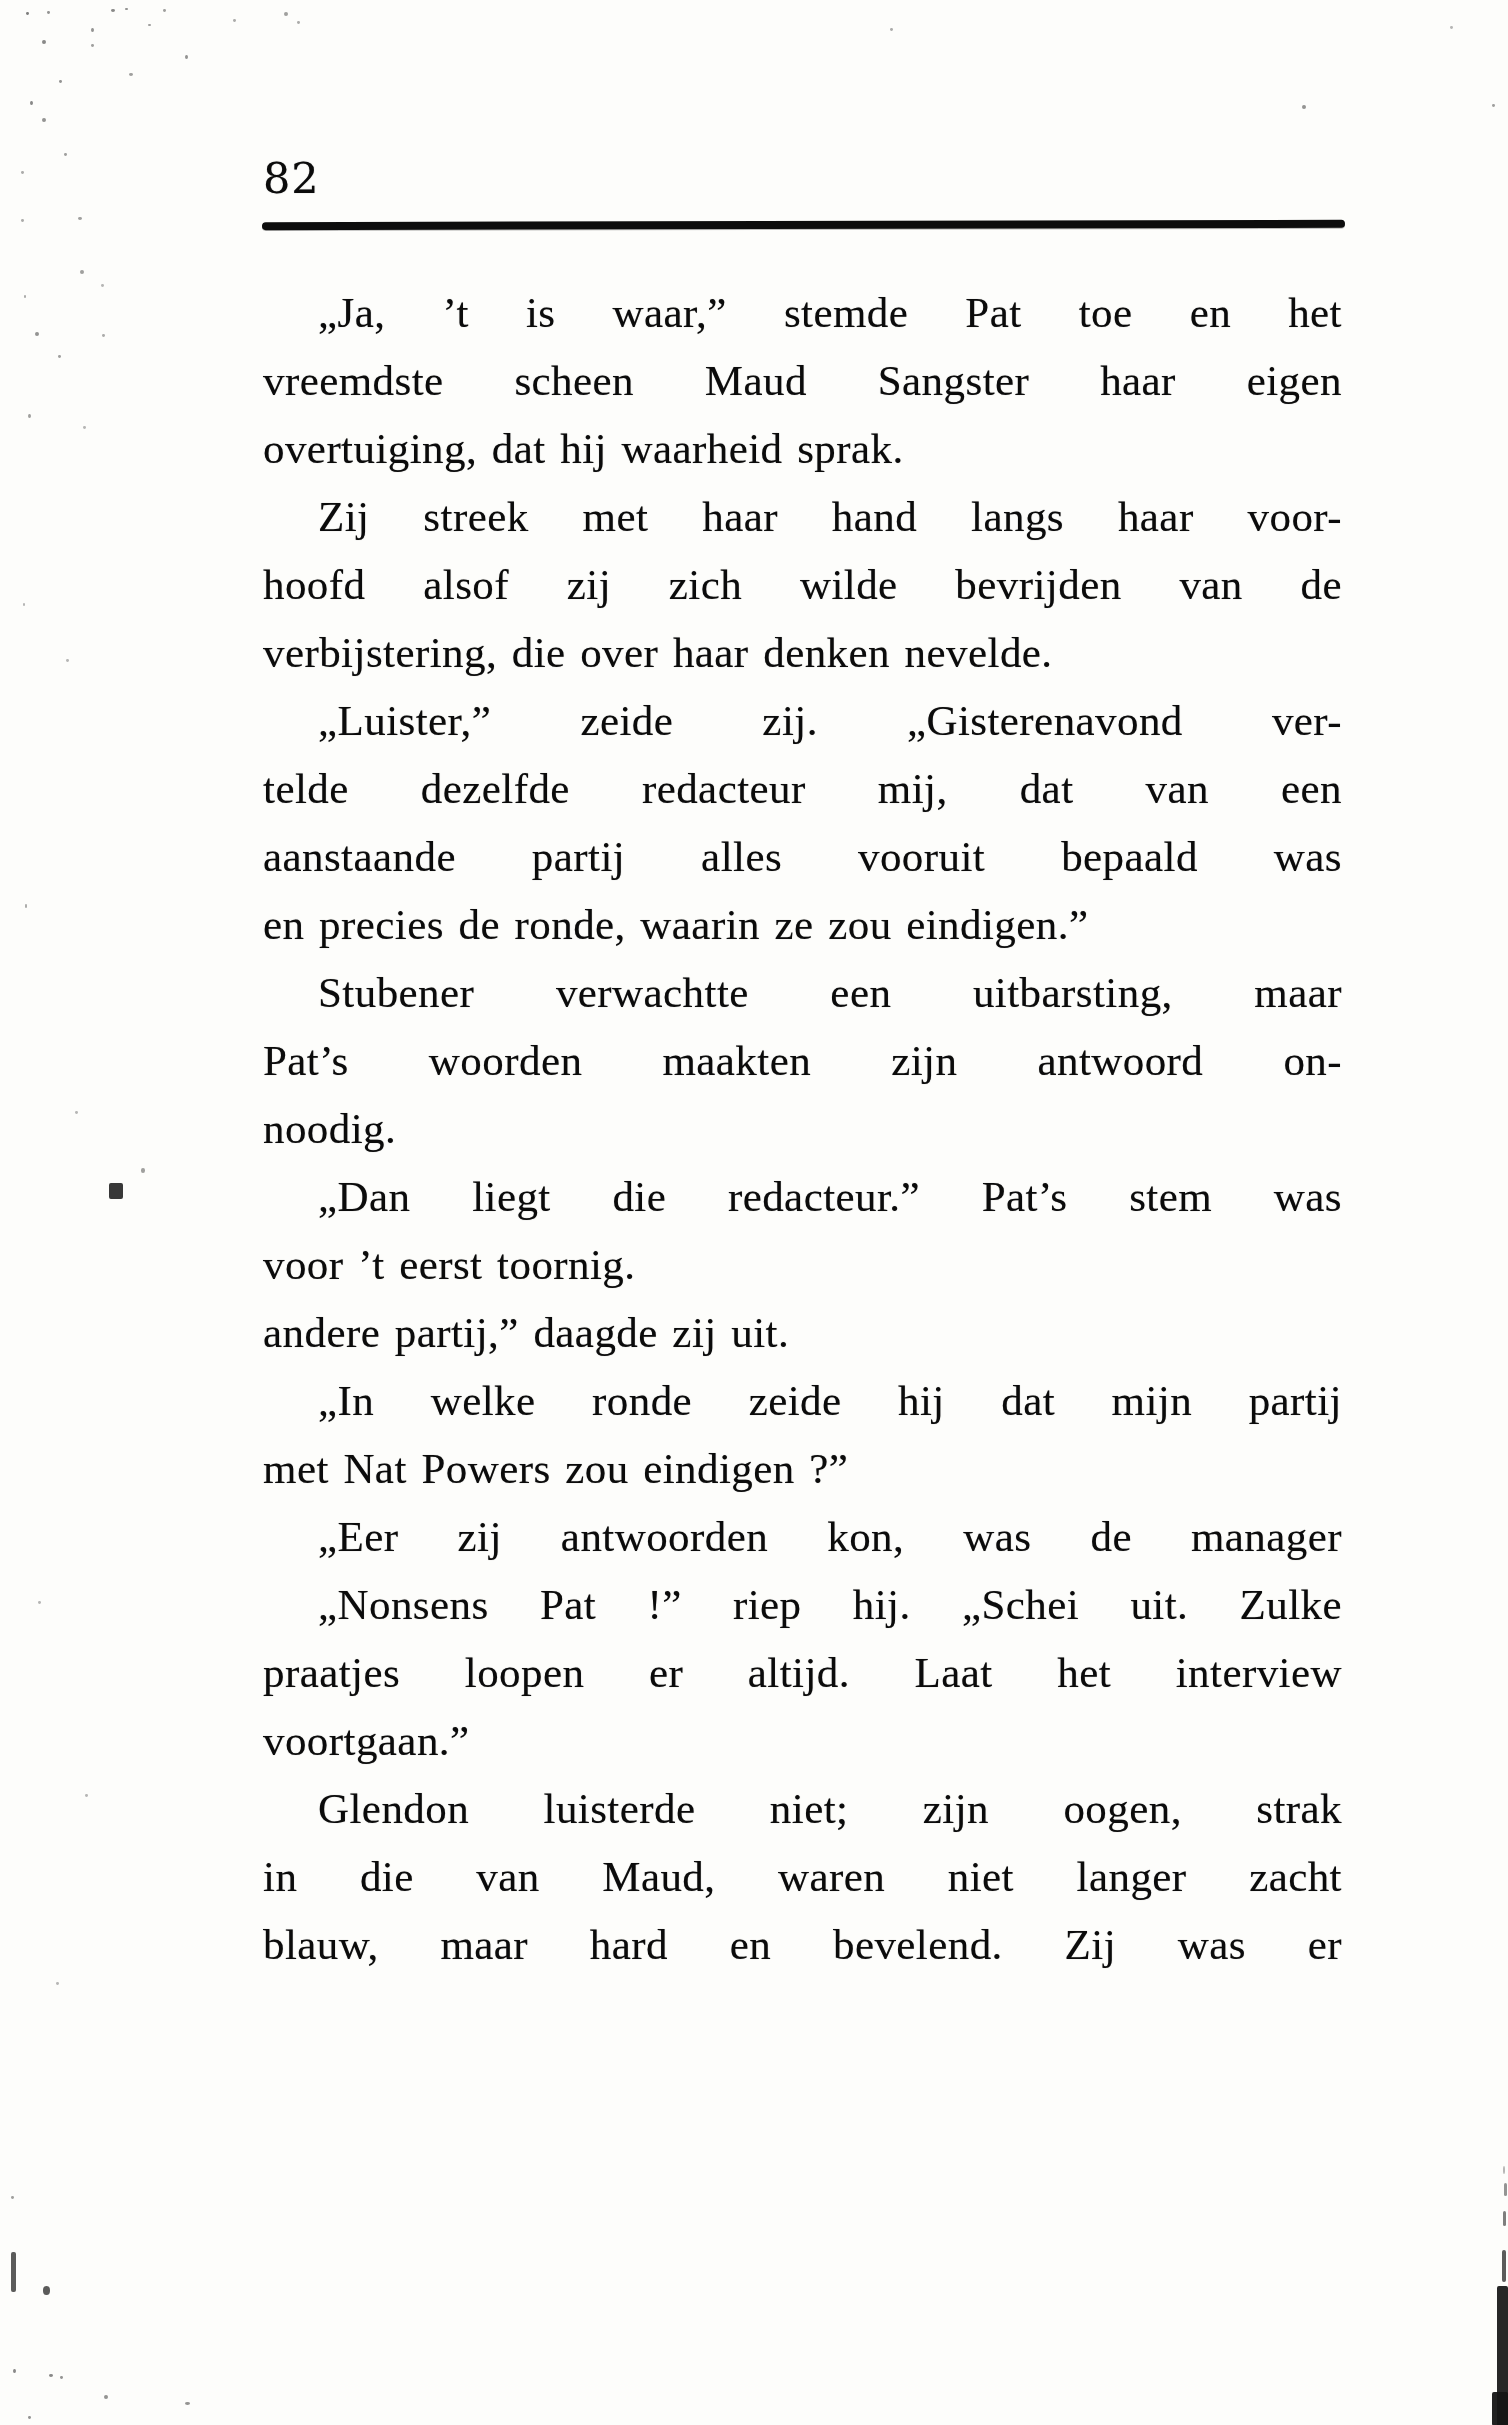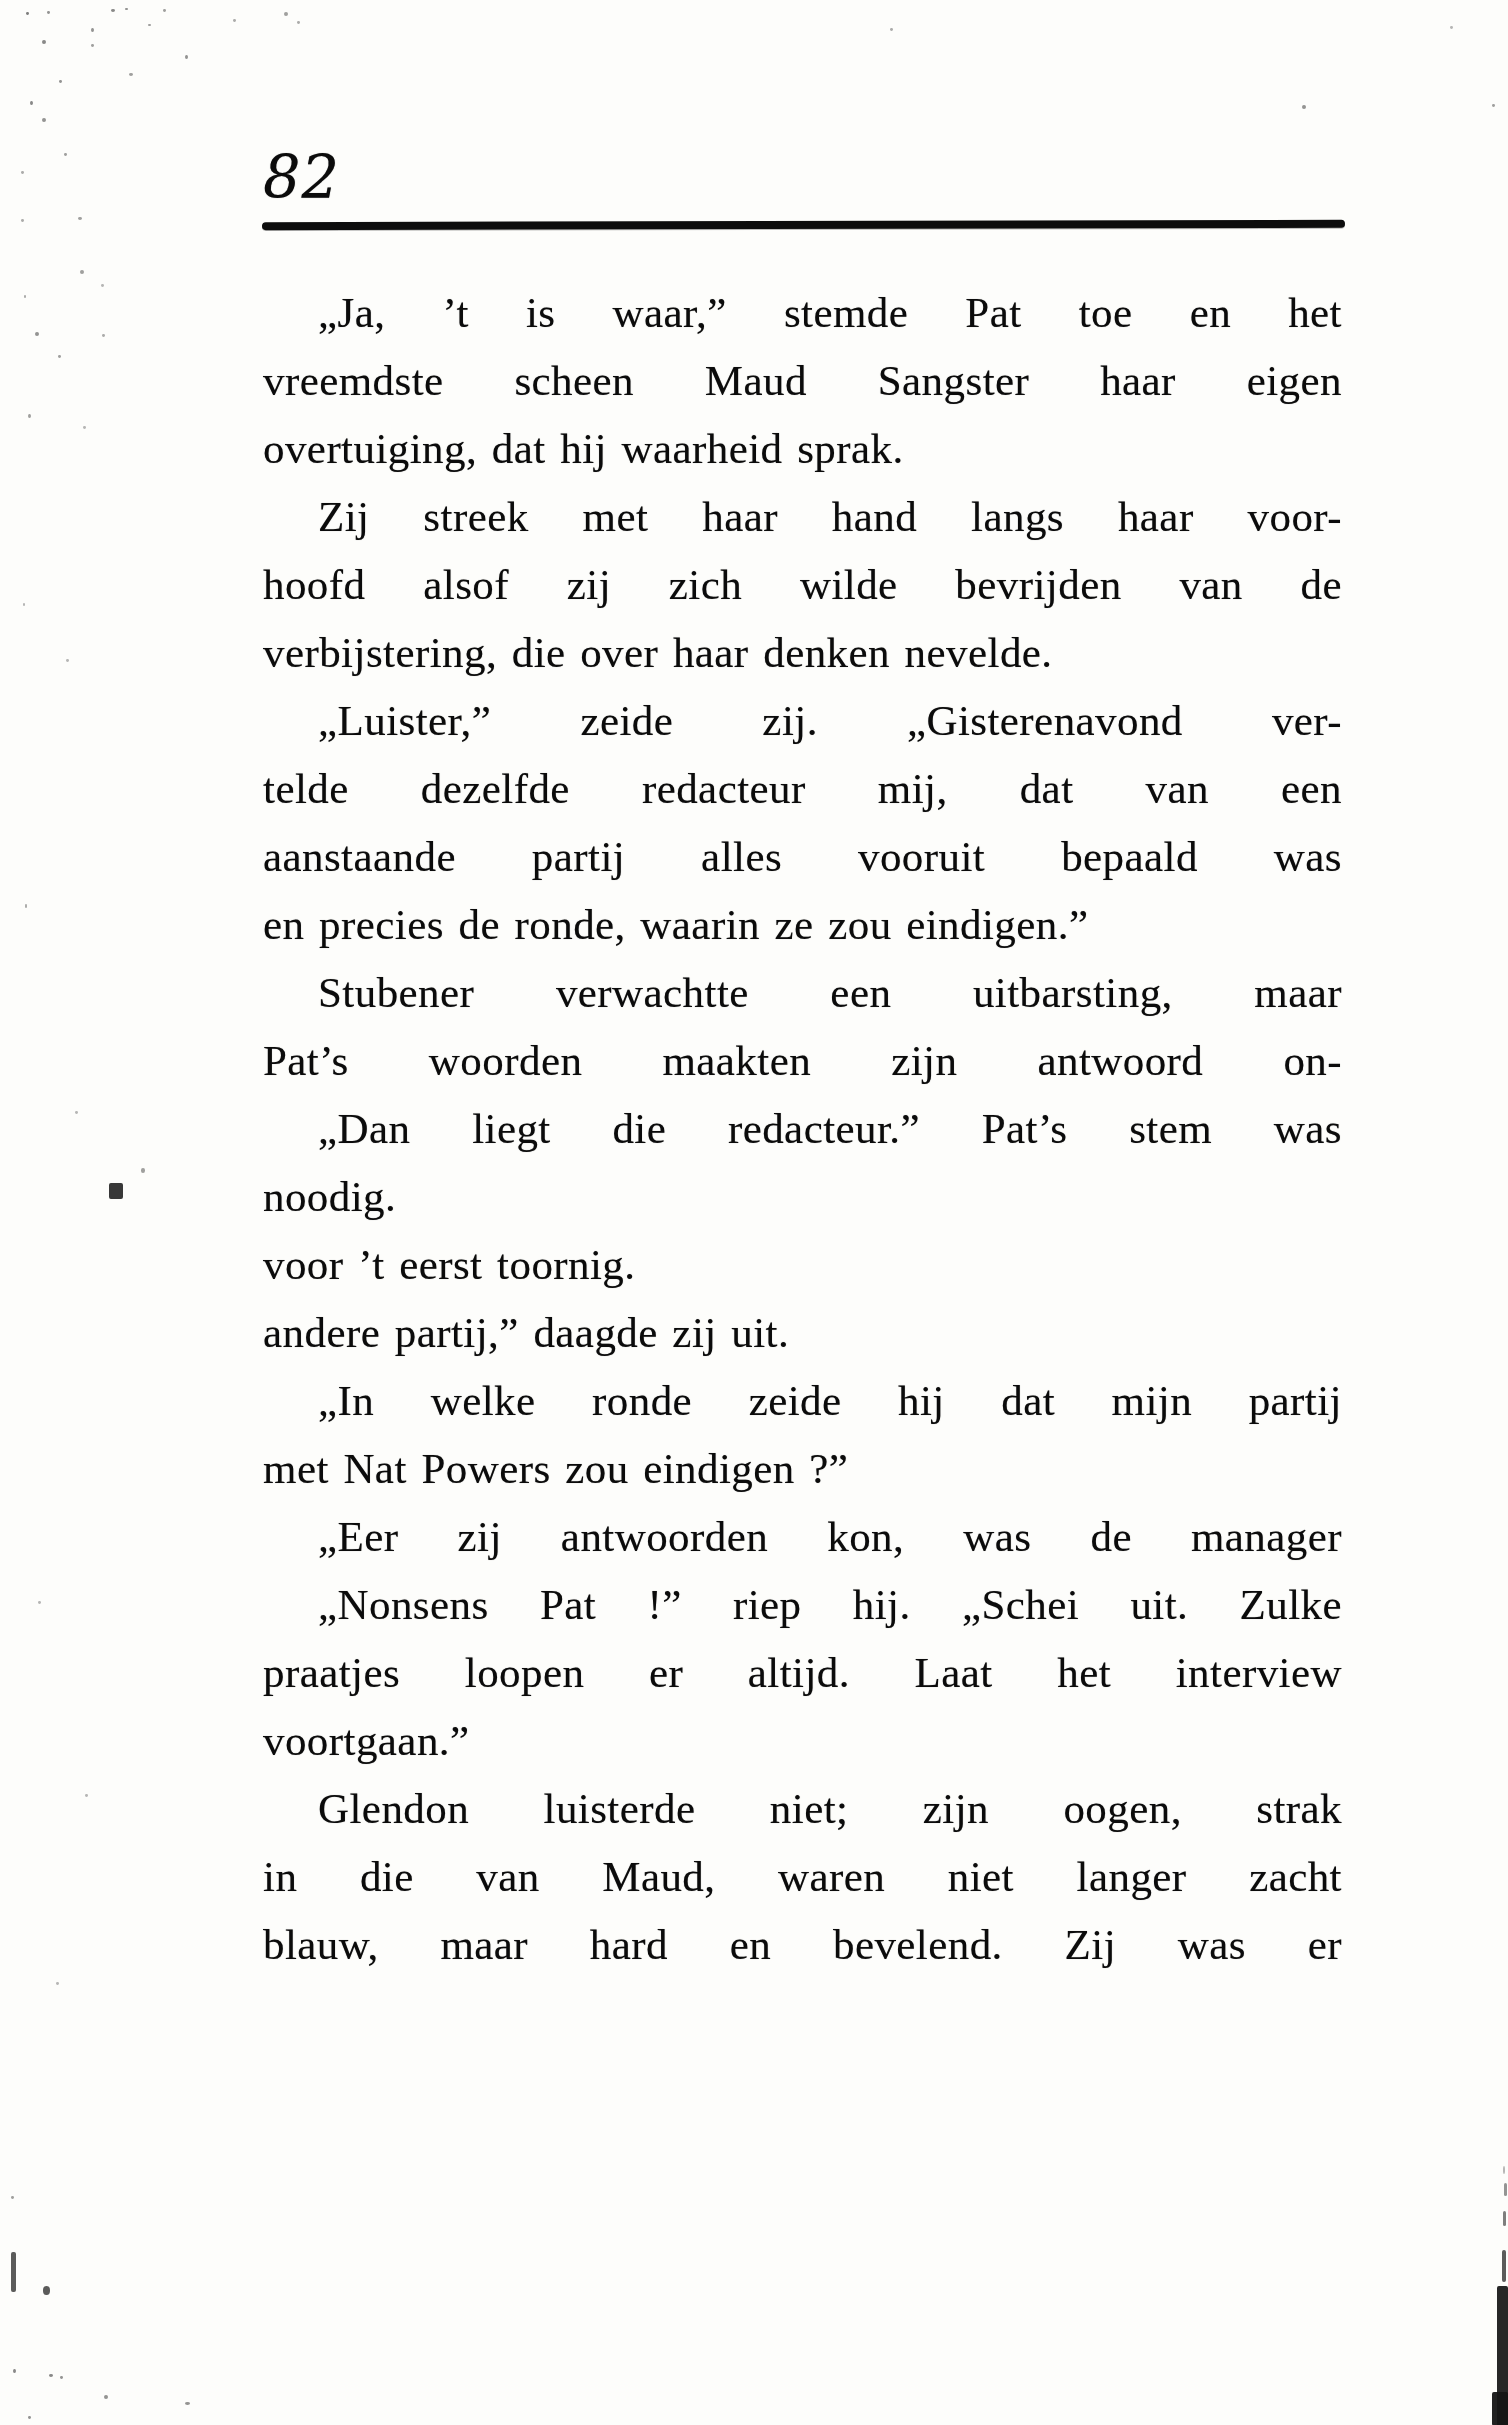--- a/index.html
+++ b/index.html
@@ -20,25 +20,24 @@
     position: absolute;
     left: 263px;
     top: 141px;
     width: 1079px;
     height: 75px;
   }
   .page-number {
     position: absolute;
     left: 0;
     top: 5.6px;
-    font-size: 59px;
+    font-size: 43px;
     line-height: 62px;
     letter-spacing: 0.9px;
     text-shadow: 0 0 0.9px rgba(0,0,0,0.45);
-    font-style: italic;
   }
   .header-title {
     position: absolute;
     left: 0;
     top: 9.4px;
     width: 100%;
     text-align: center;
     font-size: 58px;
     line-height: 62px;
     white-space: nowrap;
@@ -109,22 +108,22 @@
       <div class="line">overtuiging, dat hij waarheid sprak.</div>
       <div class="line indent just">Zij streek met haar hand langs haar voor-</div>
       <div class="line just">hoofd alsof zij zich wilde bevrijden van de</div>
       <div class="line">verbijstering, die over haar denken nevelde.</div>
       <div class="line indent just">„Luister,” zeide zij. „Gisterenavond ver-</div>
       <div class="line just">telde dezelfde redacteur mij, dat van een</div>
       <div class="line just">aanstaande partij alles vooruit bepaald was</div>
       <div class="line">en precies de ronde, waarin ze zou eindigen.”</div>
       <div class="line indent just">Stubener verwachtte een uitbarsting, maar</div>
       <div class="line just">Pat’s woorden maakten zijn antwoord on-</div>
+      <div class="line">noodig.</div>
       <div class="line indent just">„Dan liegt die redacteur.” Pat’s stem was</div>
-      <div class="line">noodig.</div>
       <div class="line">voor ’t eerst toornig.</div>
       <div class="line">andere partij,” daagde zij uit.</div>
       <div class="line indent just">„In welke ronde zeide hij dat mijn partij</div>
       <div class="line">met Nat Powers zou eindigen ?”</div>
       <div class="line indent just">„Eer zij antwoorden kon, was de manager</div>
       <div class="line indent just">„Nonsens Pat !” riep hij. „Schei uit. Zulke</div>
       <div class="line just">praatjes loopen er altijd. Laat het interview</div>
       <div class="line">voortgaan.”</div>
       <div class="line indent just">Glendon luisterde niet; zijn oogen, strak</div>
       <div class="line just">in die van Maud, waren niet langer zacht</div>

